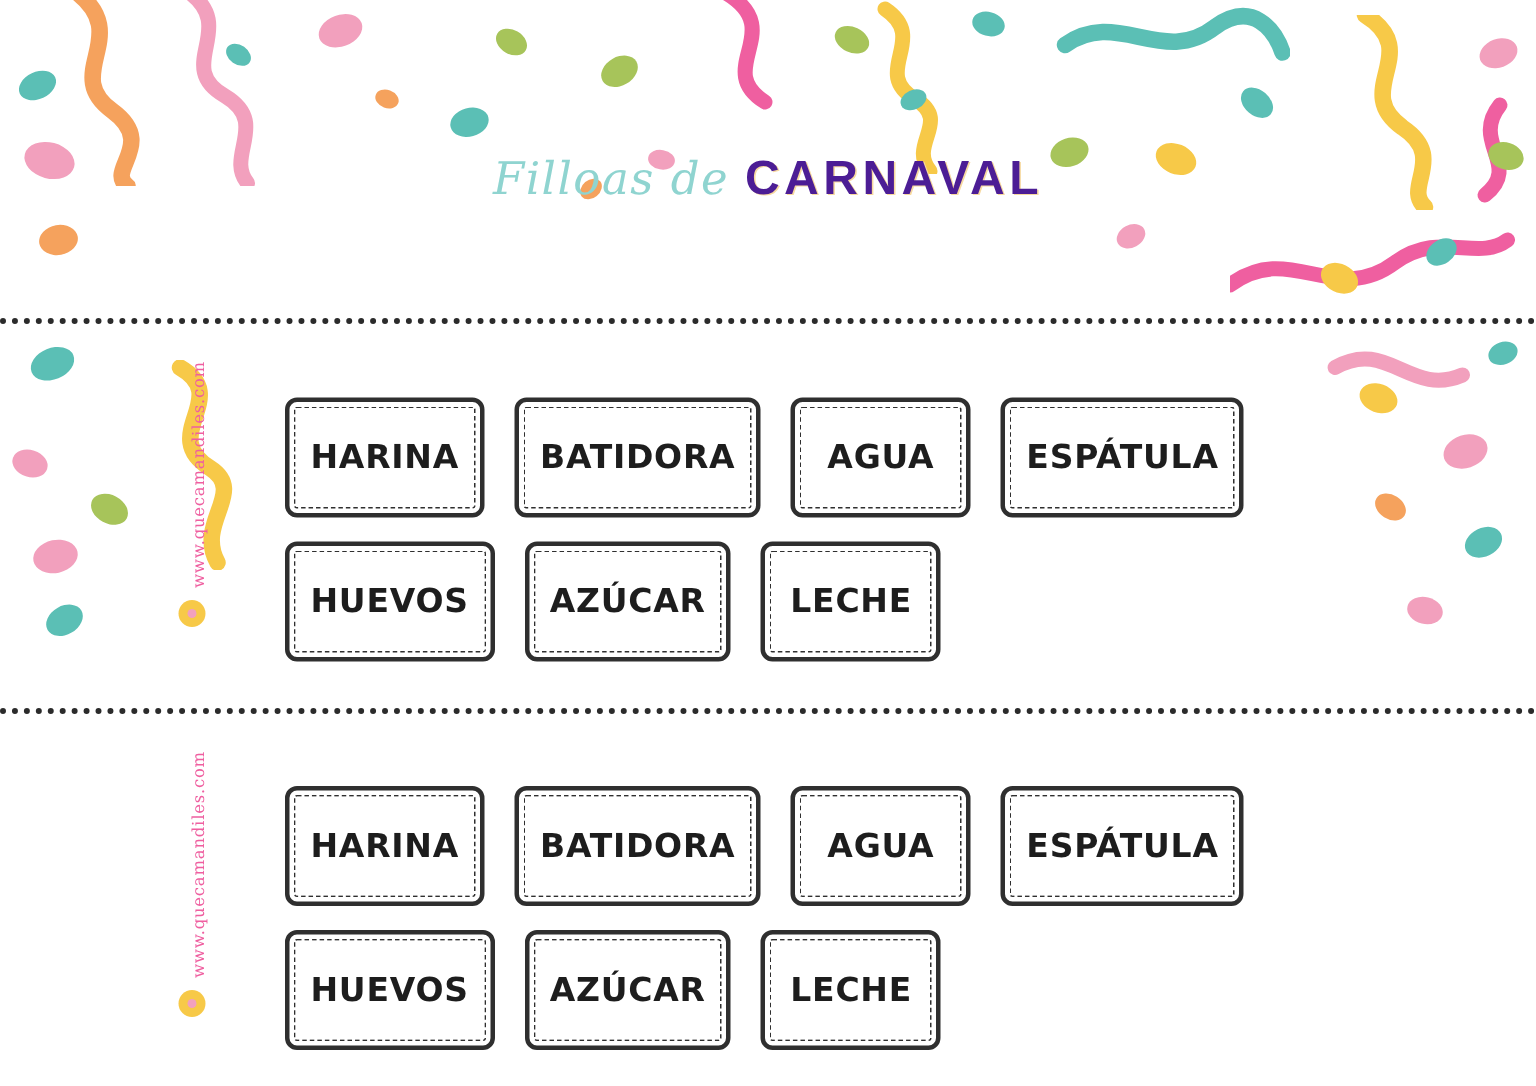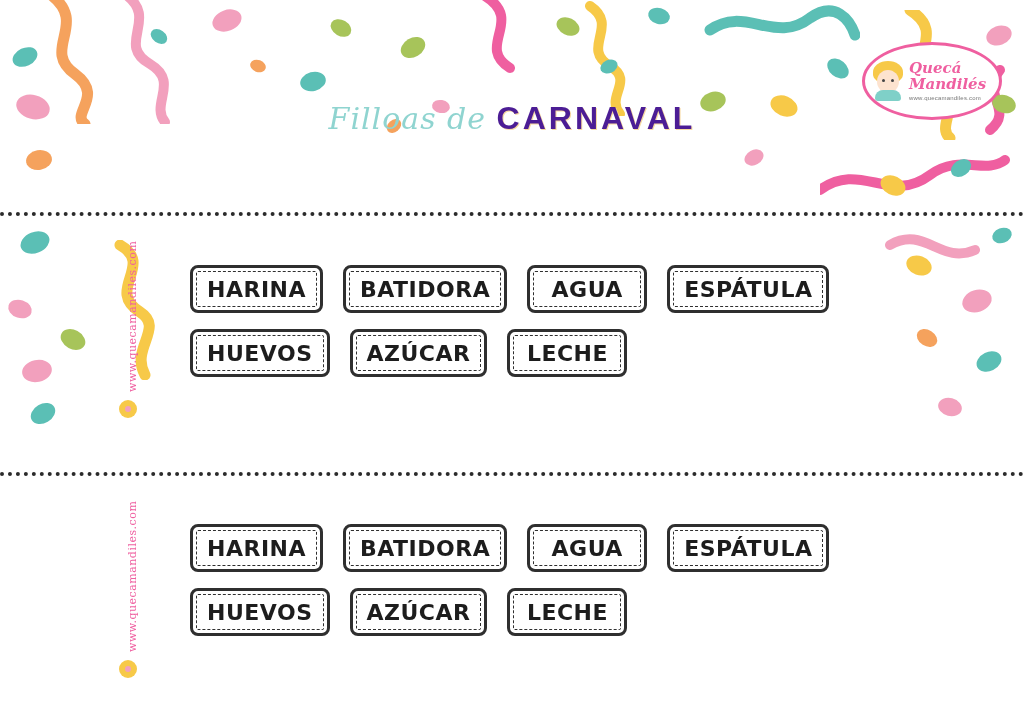--- a/index.html
+++ b/index.html
@@ -209,21 +209,21 @@
   .label-grid {
     position: absolute;
     display: flex;
     flex-wrap: wrap;
     gap: 16px 20px;
   }
   .label-card {
     border: 3px solid #2f2f2f;
     border-radius: 8px;
     background: #ffffff;
-    height: 48px;
+    height: 80px;
     min-width: 120px;
     display: flex;
     align-items: center;
     justify-content: center;
     box-sizing: border-box;
     padding: 0 14px;
     outline: 1px dashed #2f2f2f;
     outline-offset: -7px;
   }
   .label-card span {
@@ -304,34 +304,20 @@
     <div class="blob" style="left:938px; top:398px; width:24px; height:18px; background:#f2a0bd; transform:rotate(14deg);"></div>
     <div class="blob" style="left:992px; top:228px; width:20px; height:15px; background:#5bbfb5; transform:rotate(-20deg);"></div>
   </div>
 
   <div class="header">
     <div class="title-script">
       <span>Filloas de</span>
       <span class="word-carnaval">CARNAVAL</span>
     </div>
 
-    <div class="logo">
-      <div class="face">
-        <div class="hair"></div>
-        <div class="head"></div>
-        <div class="eye l"></div>
-        <div class="eye r"></div>
-        <div class="body"></div>
-      </div>
-      <div class="logo-text">
-        <div class="l1">Quecá</div>
-        <div class="l2">Mandilés</div>
-        <div class="l3">www.quecamandiles.com</div>
-      </div>
-    </div>
   </div>
 
   <div class="dotted-sep sep-1"></div>
   <div class="dotted-sep sep-2"></div>
 
   <div class="watermark" style="left:126px; top:262px; height:130px;">www.quecamandiles.com</div>
   <div class="wm-dot" style="left:119px; top:400px;"></div>
 
   <div class="watermark" style="left:126px; top:522px; height:130px;">www.quecamandiles.com</div>
   <div class="wm-dot" style="left:119px; top:660px;"></div>

